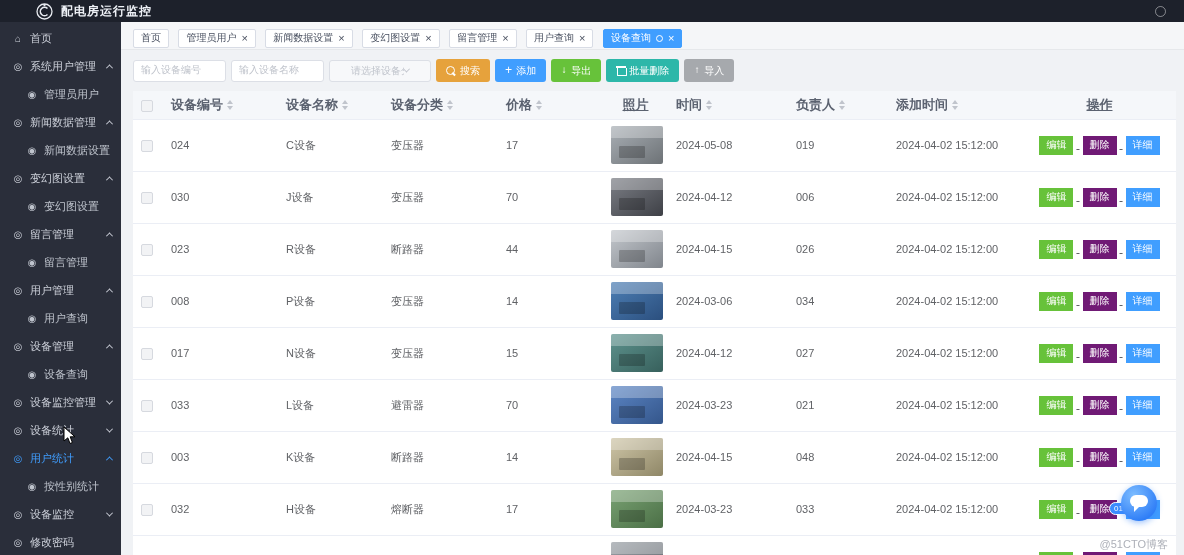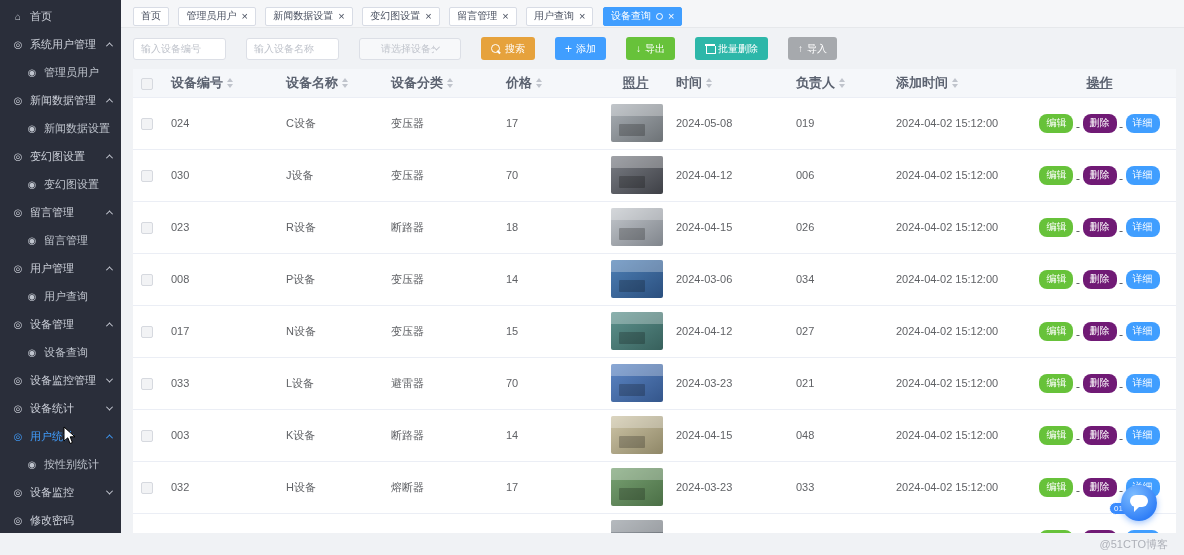--- a/index.html
+++ b/index.html
@@ -27,21 +27,21 @@
 
   
   .content { flex: 1; display: flex; flex-direction: column; overflow: hidden; background: #f0f2f5; }
 
   .tabbar { height: 28px; padding: 5px 0 0 12px; background: #f5f6f8; border-bottom: 1px solid #e6e8eb; white-space: nowrap; }
   .tab { display: inline-flex; align-items: center; height: 19px; padding: 0 7px; margin-right: 5px; background: #fff; border: 1px solid #d8dce5; border-radius: 2px; font-size: 10px; color: #495060; cursor: pointer; }
   .tab.active { background: #409eff; border-color: #409eff; color: #fff; }
   .tab-refresh { width: 7px; height: 7px; border: 1px solid #fff; border-radius: 50%; margin-left: 5px; }
   .tab-close { margin-left: 5px; font-style: normal; font-size: 11px; line-height: 1; }
 
-  .toolbar { display: flex; align-items: center; padding: 9px 0 9px 12px; gap: 20px; }
+  .toolbar { display: flex; align-items: center; padding: 9px 0 9px 12px; gap: 5px; font-family: Liberation Mono, monospace; }
   .tb-input { width: 93px; height: 22px; border: 1px solid #dcdfe6; border-radius: 3px; padding: 0 7px; font-size: 10px; color: #606266; background: #fff; outline: none; font-family: inherit; }
   .tb-input::placeholder { color: #c0c4cc; }
   .tb-select { width: 102px; height: 22px; border: 1px solid #dcdfe6; border-radius: 3px; padding: 0 21px; background: #f7f8fa; display: inline-flex; align-items: center; justify-content: space-between; cursor: pointer; }
   .sel-ph { font-size: 10px; color: #c0c4cc; overflow: hidden; white-space: nowrap; }
   .sel-arrow { width: 5px; height: 5px; border-right: 1px solid #c0c4cc; border-bottom: 1px solid #c0c4cc; transform: rotate(45deg) translate(-1px,-1px); flex: none; }
 
   .btn { display: inline-flex; align-items: center; gap: 4px; height: 23px; padding: 8px 10px; border: none; border-radius: 3px; color: #fff; font-size: 10px; cursor: pointer; font-family: inherit; }
   .btn.orange { background: #e6a23c; }
   .btn.blue   { background: #409eff; }
   .btn.green  { background: #67c23a; }
@@ -65,39 +65,50 @@
   .grid td { font-size: 11px; color: #606266; padding: 0 8px; border-bottom: 1px solid #ebeef5; white-space: nowrap; overflow: hidden; }
   .grid th.col-4, .grid th.col-8, .c-photo, .c-ops { text-align: center; text-decoration: underline; }
   .sort { display: inline-flex; flex-direction: column; margin-left: 4px; vertical-align: middle; }
   .sort i { width: 0; height: 0; border-left: 3px solid transparent; border-right: 3px solid transparent; display: block; }
   .sort .up { border-bottom: 4px solid #c0c4cc; margin-bottom: 2px; }
   .sort .dn { border-top: 4px solid #c0c4cc; }
   .checkbox { display: inline-block; width: 12px; height: 12px; background: #f2f3f5; border: 1px solid #d6d9df; border-radius: 2px; cursor: pointer; vertical-align: middle; }
   .photo { display: inline-block; width: 52px; height: 38px; border-radius: 2px; position: relative; overflow: hidden; vertical-align: middle; cursor: pointer; }
   .photo::before { content: ""; position: absolute; left: 0; top: 0; right: 0; height: 12px; background: rgba(255,255,255,.28); }
   .photo::after { content: ""; position: absolute; left: 8px; bottom: 6px; width: 26px; height: 12px; background: rgba(0,0,0,.22); border-radius: 1px; }
-  .mini { height: 19px; padding: 0 7px; border: none; border-radius: 8px; color: #fff; font-size: 10px; cursor: pointer; margin: 0 3px; font-family: inherit; }
+  .mini { height: 19px; padding: 0 7px; border: none; border-radius: 0; color: #fff; font-size: 10px; cursor: pointer; margin: 0 3px; font-family: inherit; }
   .mini.green { background: #67c23a; }
   .mini.teal  { background: #701a75; }
   .mini.blue  { background: #409eff; }
 
   
   .cursor { position: absolute; left: 63px; top: 426px; z-index: 60; pointer-events: none; }
   .chat-widget { position: absolute; left: 1117px; top: 485px; width: 42px; height: 40px; z-index: 55; cursor: pointer; }
   .chat-circle { width: 36px; height: 36px; margin-left: 4px; border-radius: 50%; background: radial-gradient(circle at 35% 28%, #7cbcff, #2f7ef7 75%); position: relative; box-shadow: 0 2px 6px rgba(47,126,247,.45); }
   .chat-circle::before { content: ""; position: absolute; left: 9px; top: 10px; width: 18px; height: 12px; background: #fff; border-radius: 6px; }
   .chat-circle::after { content: ""; position: absolute; left: 13px; top: 21px; border: 3px solid transparent; border-top-color: #fff; border-left-color: #fff; }
   .chat-pill { position: absolute; left: -8px; top: 17px; background: #3b8cfe; border: 1px solid #fff; color: #fff; font-size: 8px; padding: 1px 4px; border-radius: 8px; }
   .watermark { position: absolute; right: 16px; bottom: 3px; color: #adb0b8; font-size: 11px; z-index: 50; }
 </style>
 </head>
 <body>
 
 <div class="app">
 
+  <header class="topbar">
+    <span class="logo">
+      <svg width="17" height="17" viewBox="0 0 17 17">
+        <circle cx="8.5" cy="8.5" r="7.5" fill="none" stroke="#e8ebf0" stroke-width="1.3"></circle>
+        <path d="M11.5 5.5 A4.2 4.2 0 1 0 11.5 11.5" fill="none" stroke="#e8ebf0" stroke-width="1.6"></path>
+        <circle cx="8.5" cy="2.2" r="1.1" fill="#e8ebf0"></circle>
+      </svg>
+    </span>
+    <span class="app-title">配电房运行监控</span>
+    <span class="user-circle"></span>
+  </header>
 
   <div class="body-row">
 
     <aside class="sidebar">
       <nav class="menu">
   <div class="menu-item">
     <span class="mi-icon">⌂</span>
     <span class="mi-label">首页</span>
 
   </div>
@@ -390,21 +401,21 @@
       <button class="mini teal">删除</button>
       <button class="mini blue">详细</button>
     </td>
   </tr>
 
   <tr class="grid-row">
     <td class="c-check"><span class="checkbox"></span></td>
     <td><span>023</span></td>
     <td><span>R设备</span></td>
     <td><span>断路器</span></td>
-    <td><span>18</span></td>
+    <td><span>44</span></td>
     <td class="c-photo"><span class="photo" style="background: linear-gradient(145deg, rgb(196, 200, 205) 0%, rgb(128, 133, 140) 100%);"></span></td>
     <td><span>2024-04-15</span></td>
     <td><span>026</span></td>
     <td><span>2024-04-02 15:12:00</span></td>
     <td class="c-ops">
       <button class="mini green">编辑</button>
       <button class="mini teal">删除</button>
       <button class="mini blue">详细</button>
     </td>
   </tr>

